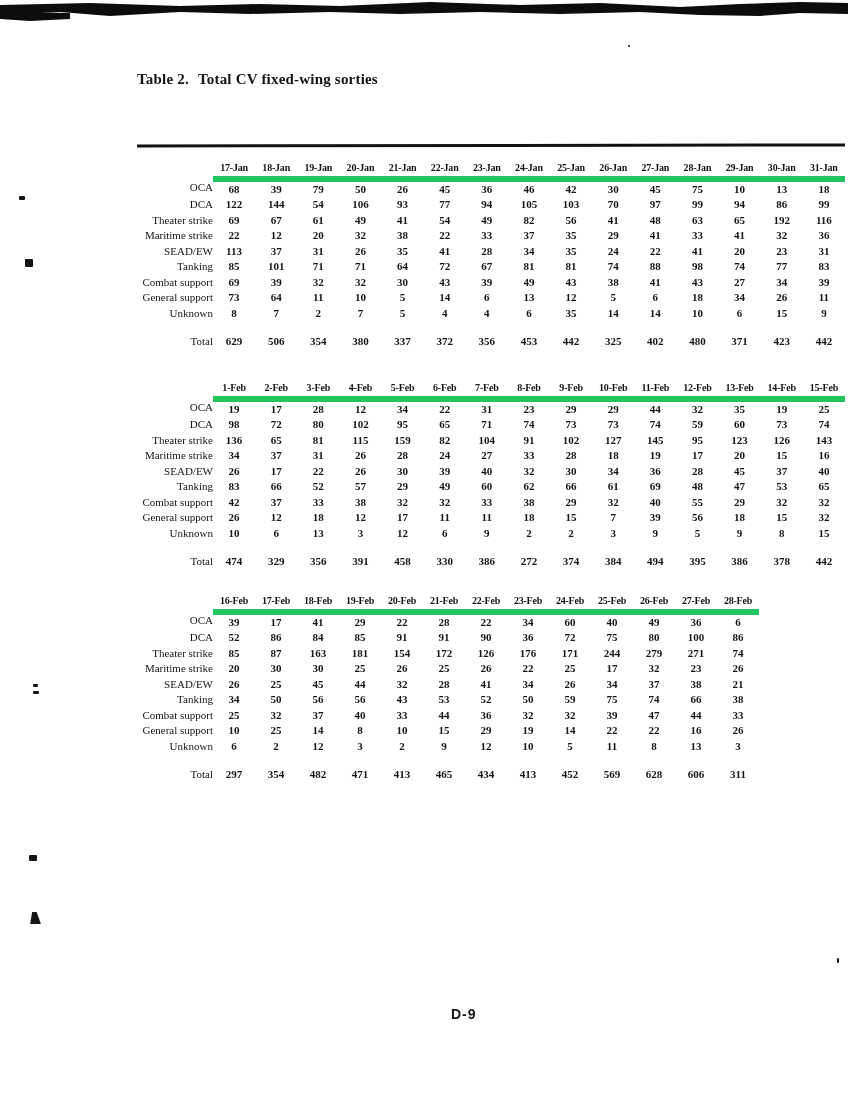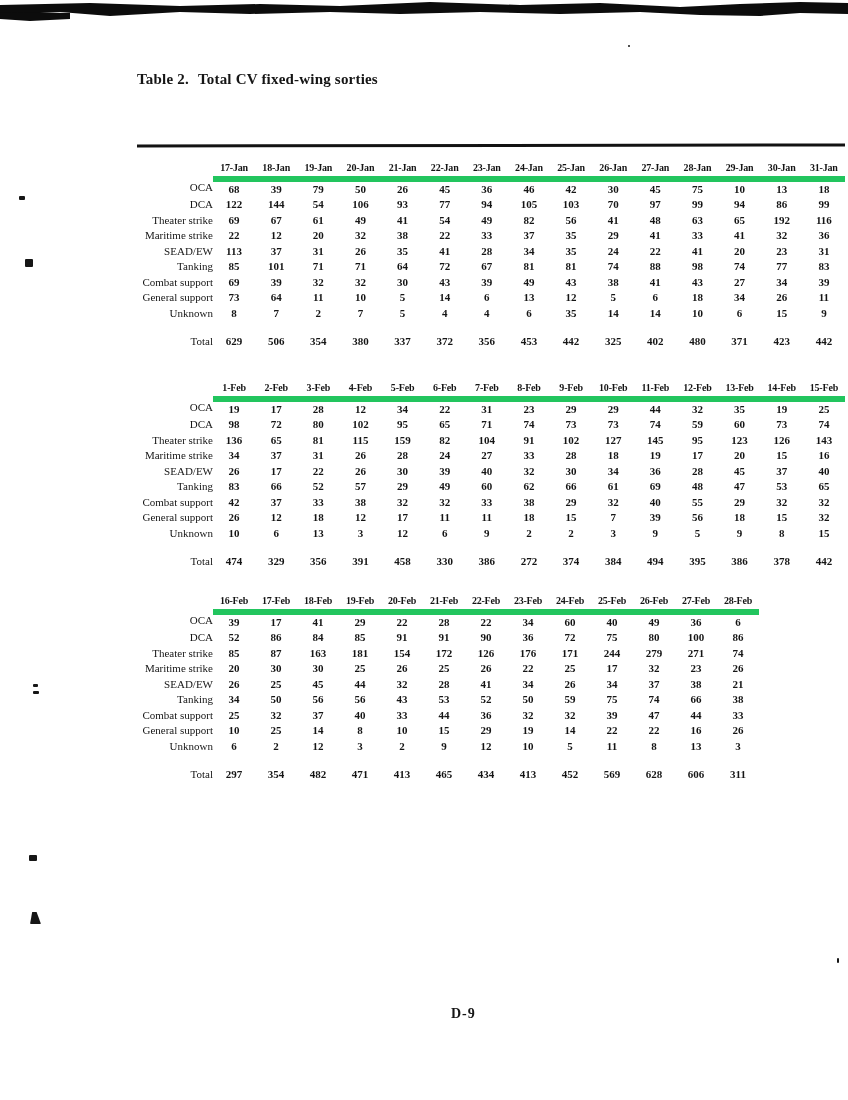--- a/index.html
+++ b/index.html
@@ -12,21 +12,21 @@
   table.dtable{position:absolute;border-collapse:collapse;table-layout:fixed;}
   #t1,#t2{left:137px;top:160px;width:708px;}
   #t2{top:380px;}
   #t3{left:137px;top:593px;width:622px;}
   .dtable th,.dtable td{padding:0;height:15.5px;line-height:15.5px;font-size:11px;text-align:center;white-space:nowrap;overflow:visible;}
   .dtable th.hdr{font-size:10px;font-weight:bold;border-bottom:6px solid #22c55e;letter-spacing:-.2px;}
   .dtable .lbl{width:76px;text-align:right;font-weight:normal;font-size:11px;}
   .dtable th.corner{border-bottom:none;}
   .dtable td.num{font-weight:bold;}
   .dtable tr.spacer td{height:13px;}
-  .footer{position:absolute;left:451px;top:1006px;font-family:Liberation Serif, serif;
+  .footer{position:absolute;left:451px;top:1006px;font-family:Liberation Sans, sans-serif;
           font-size:14px;font-weight:bold;letter-spacing:1px;}
   .speck{position:absolute;background:#161616;border-radius:1px;}
 </style>
 </head>
 <body>
 
 <div class="page">
 
   <svg class="scanbar" width="848" height="26" aria-hidden="true">
     <polygon fill="#0c0c0c" points="0,5 90,3 180,6 260,4 340,6 430,2 520,5 600,3 680,7 740,4 800,2 848,3 848,14 800,13 760,16 700,15 640,12 560,14 480,12 400,14 330,12 250,14 180,12 110,16 60,12 20,14 0,13"></polygon>

